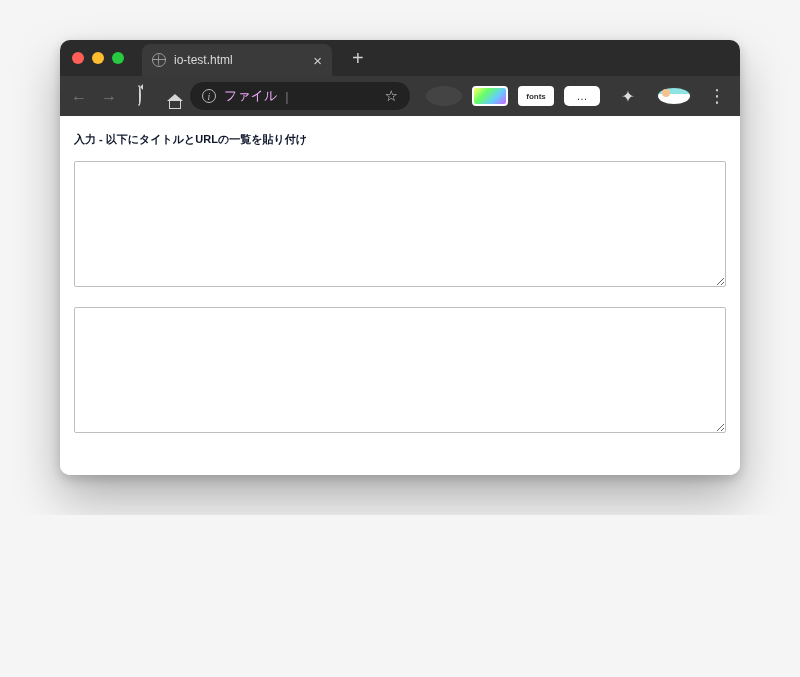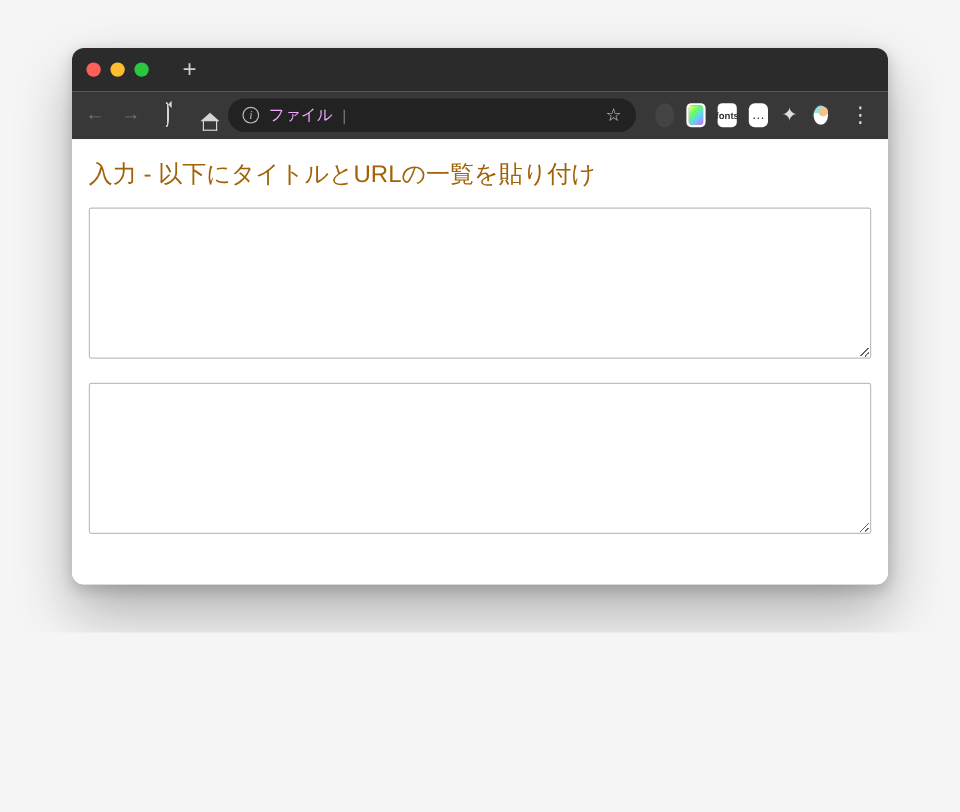--- a/index.html
+++ b/index.html
@@ -111,43 +111,43 @@
       display:flex; align-items:center; justify-content:center;
       font-size:10px; color:#bbb; font-family:serif; font-style:italic;
     }
     .addressbar .prefix { color:#f0abfc; }
     .addressbar .sep { color:#777; }
     .addressbar .path { color:#ddd; overflow:hidden; text-overflow:ellipsis; white-space:nowrap; }
     .addr-right { margin-left:auto; display:flex; gap:10px; align-items:center; }
     .star { color:#cfcfcf; font-size:15px; }
     .ext-icons { display:flex; gap:10px; align-items:center; padding-left:4px; }
     .ext {
-      width:16px; height:20px; border-radius:4px; background:#555;
+      width:36px; height:20px; border-radius:4px; background:#555;
       display:flex; align-items:center; justify-content:center;
       color:#eee; font-size:11px;
     }
     .ext.bulb { background:#444; border-radius:50%; }
     .ext.rainbow { background: linear-gradient(135deg,#ff6,#6f6,#6cf,#c6f); border:2px solid #fff; box-sizing:border-box; }
     .ext.fonts { background:#fff; color:#333; font-size:8px; font-weight:700; }
     .ext.speech { background:#fff; color:#333; border-radius:5px; position:relative; }
     .ext.speech::after{content:"";position:absolute;bottom:-3px;left:5px;border:3px solid transparent;border-top-color:#fff;}
     .ext.puzzle { background:transparent; color:#ddd; font-size:16px; }
     .ext.avatar { background:#3b3b3b; border-radius:50%; position:relative; overflow:hidden; }
     .ext.avatar::before{content:"";position:absolute;inset:2px;border-radius:50%;background:linear-gradient(180deg,#8fe3e3 40%,#fff 40%);}
     .ext.avatar::after{content:"";position:absolute;left:6px;top:3px;width:8px;height:8px;border-radius:50%;background:#f4c28f;}
     .kebab { color:#d5d5d5; font-size:18px; padding:0 4px; cursor:pointer; }
     
     .content {
       background:#fff;
       padding: 16px 14px 22px 14px;
     }
     .content h3 {
-      font-size: 20px;
-      font-weight: 400;
-      color:#a16207;
+      font-size: 11px;
+      font-weight: 700;
+      color:#0f172a;
       margin-bottom: 14px;
     }
     .content textarea {
       width:100%;
       height:126px;
       border:1px solid #bfbfbf;
       border-radius:2px;
       resize: both;
       font-family: monospace;
       font-size:13px;
@@ -161,20 +161,25 @@
 <body>
 
 <div class="window">
 
   <div class="tabbar">
     <div class="traffic">
       <div class="tl red"></div>
       <div class="tl yellow"></div>
       <div class="tl green"></div>
     </div>
+    <div class="tab">
+      <span class="globe"></span>
+      <span class="title">io-test.html</span>
+      <span class="close">×</span>
+    </div>
     <div class="newtab">+</div>
   </div>
 
   <div class="toolbar">
     <div class="nav-icon dim">←</div>
     <div class="nav-icon dim">→</div>
     <div class="nav-icon"><span class="reload"></span></div>
     <div class="nav-icon"><span class="home-icon"></span></div>
 
     <div class="addressbar">

